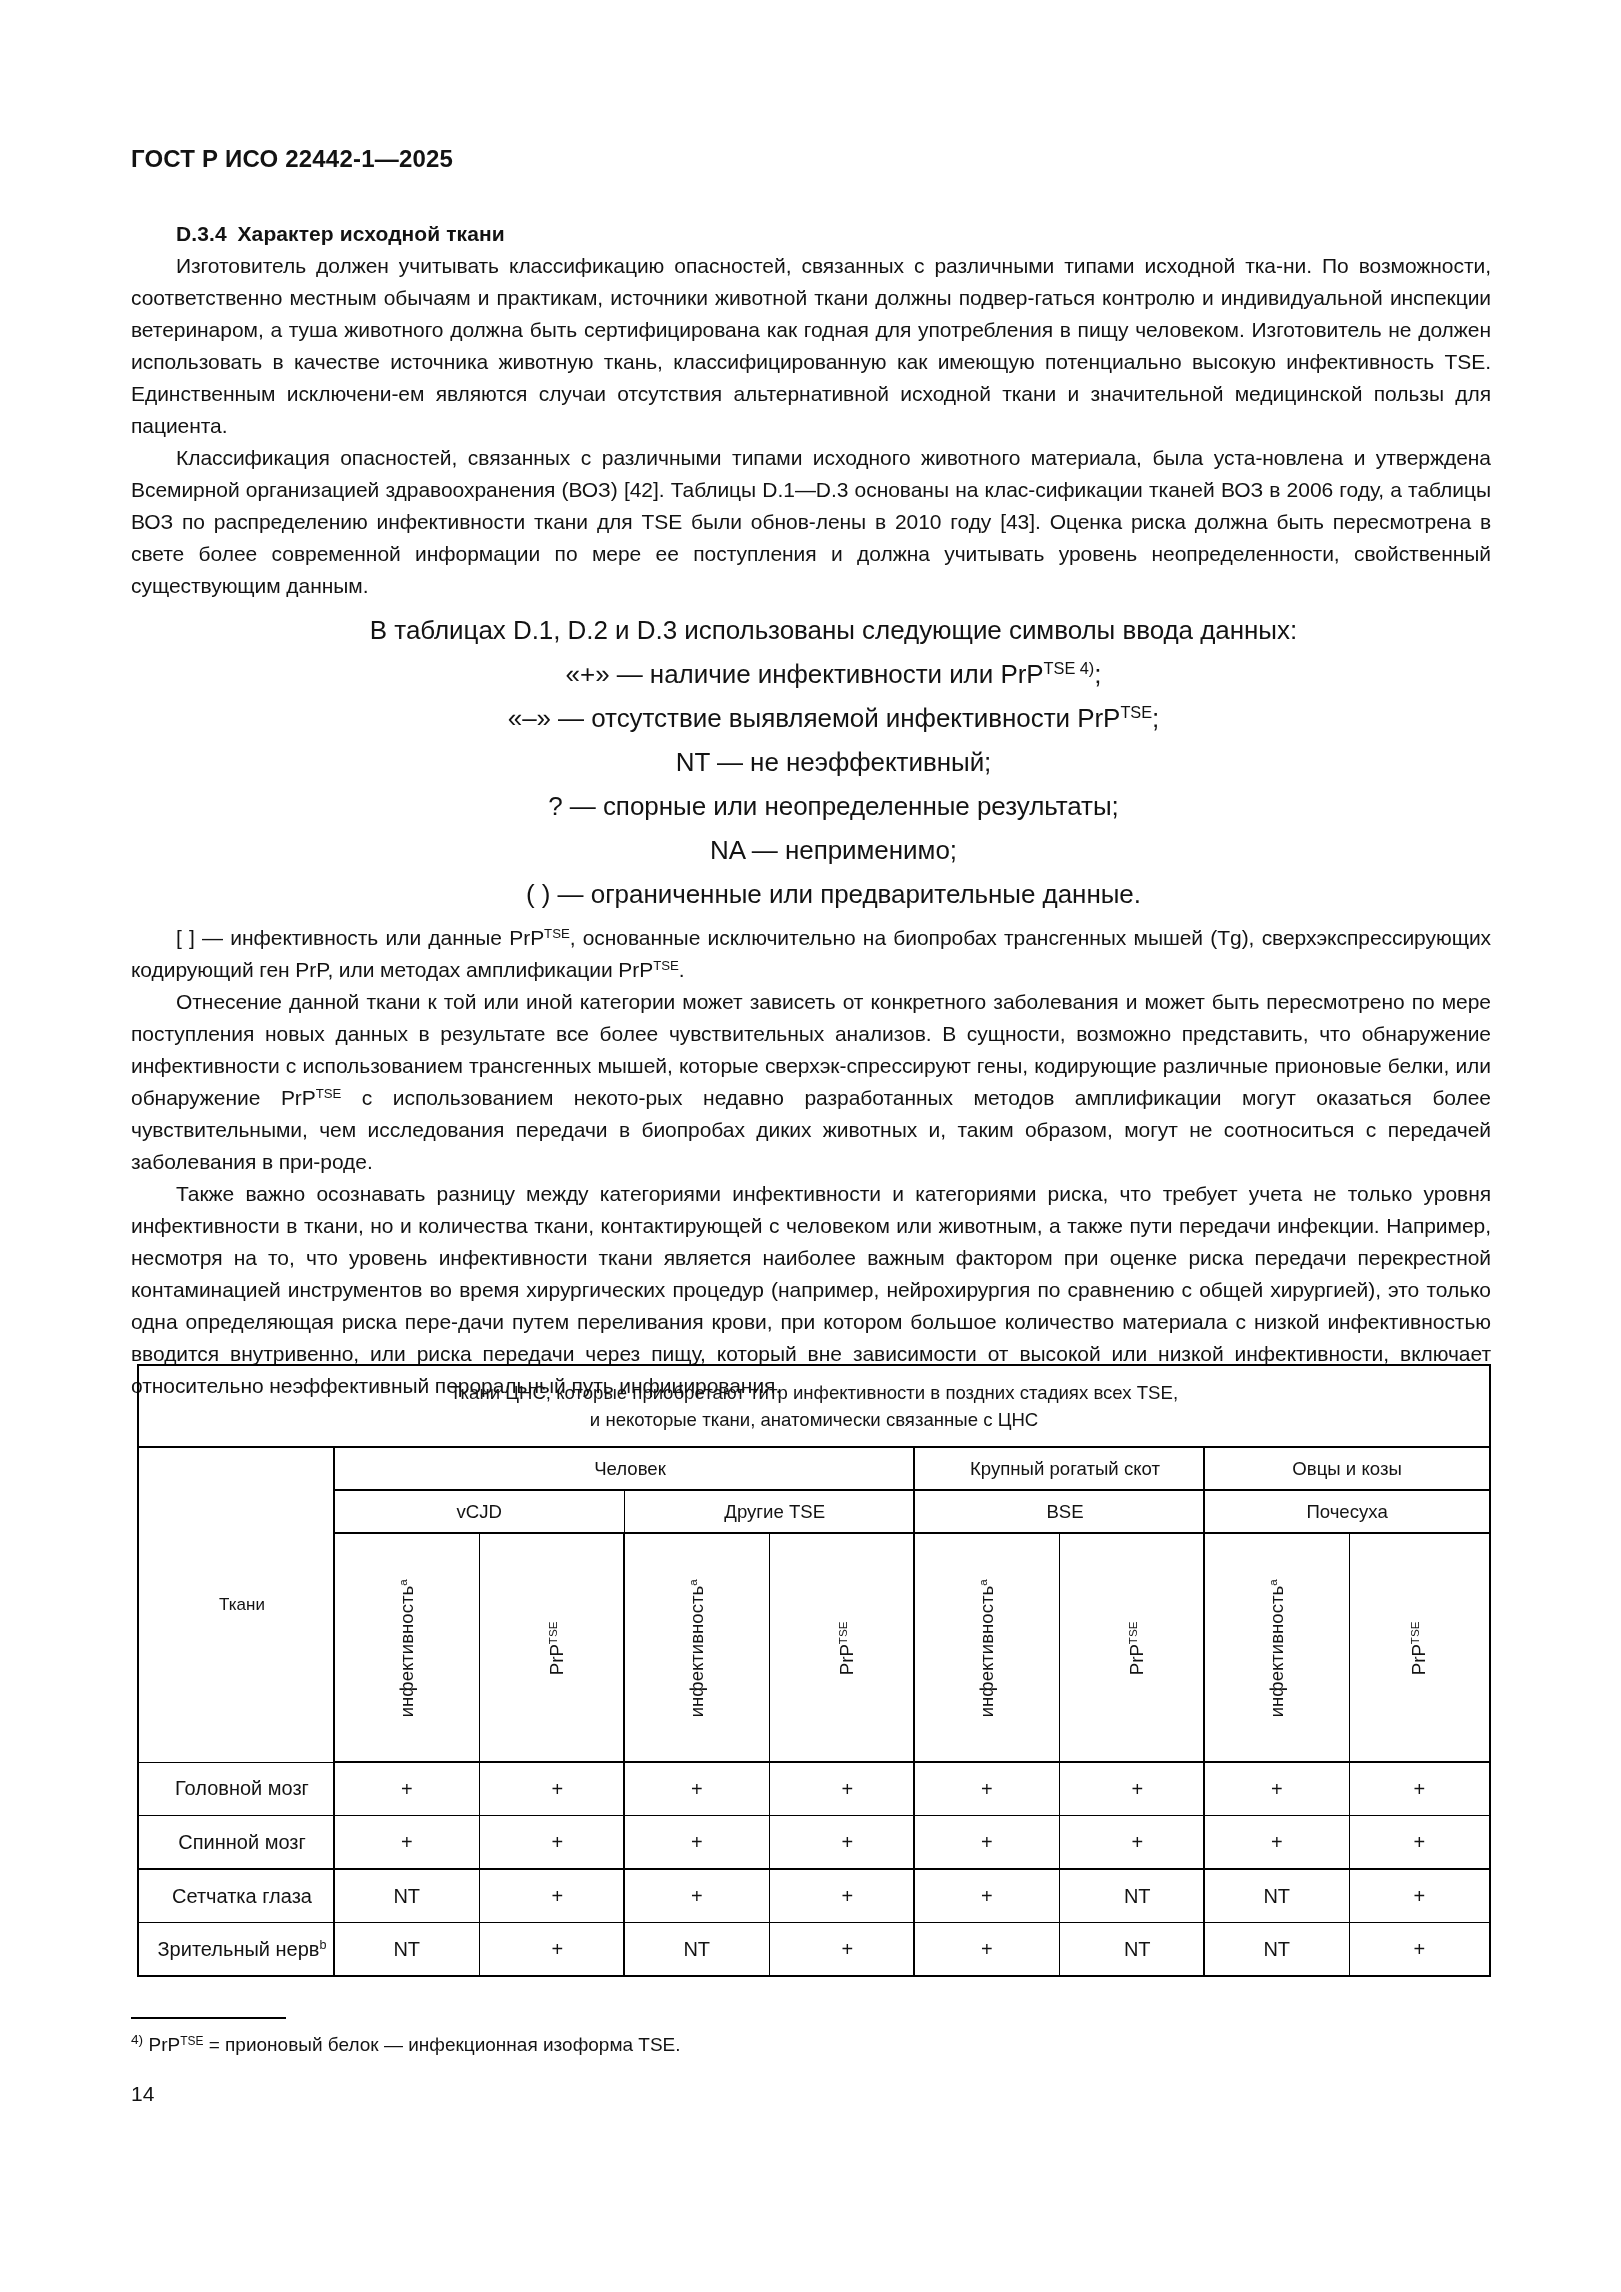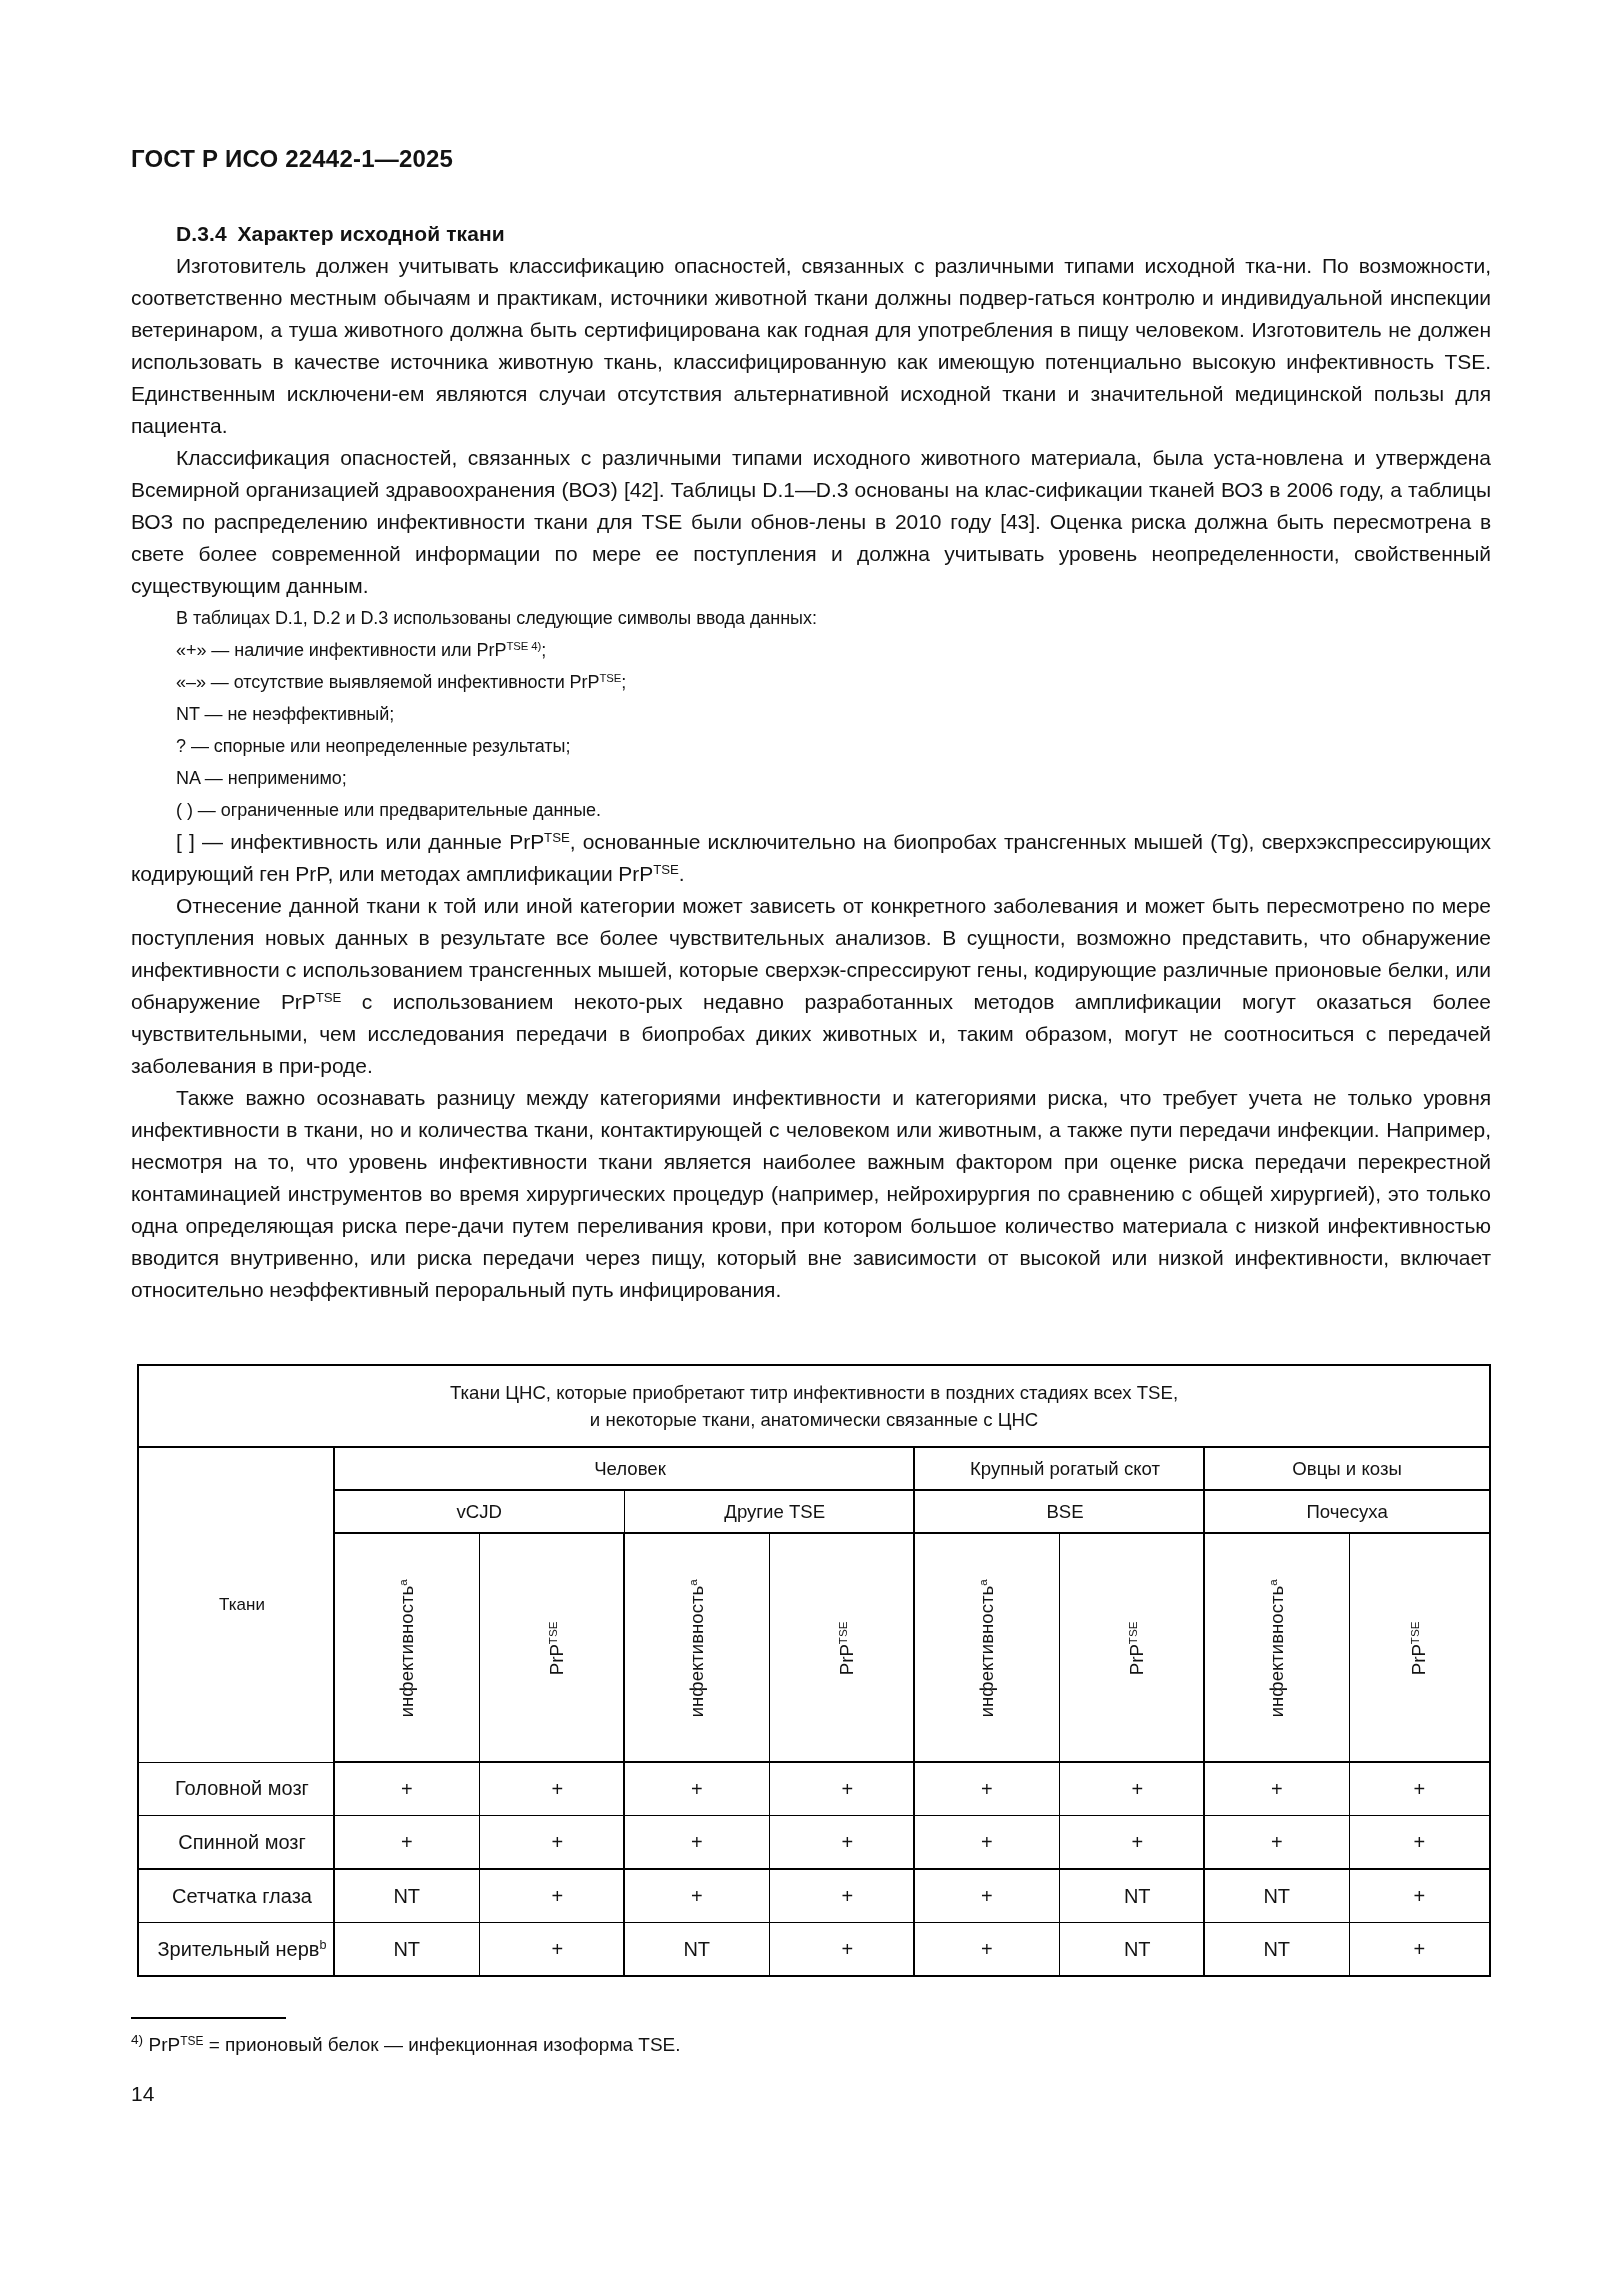--- a/index.html
+++ b/index.html
@@ -57,24 +57,24 @@
     line-height: 32px;
     text-align: justify;
     text-indent: 45px;
     letter-spacing: -0.05px;
     word-spacing: -0.1px;
     -webkit-hyphens: none;
     hyphens: none;
   }
 
   p.list-par {
-    margin: 0;
-    font-size: 18px;
+    margin: 12px;
+    font-size: 26px;
     line-height: 32px;
-    text-align: left;
+    text-align: center;
     text-indent: 45px;
     letter-spacing: -0.05px;
   }
 
   sup {
     font-size: 0.63em;
     vertical-align: 0.52em;
     line-height: 0;
   }
 

